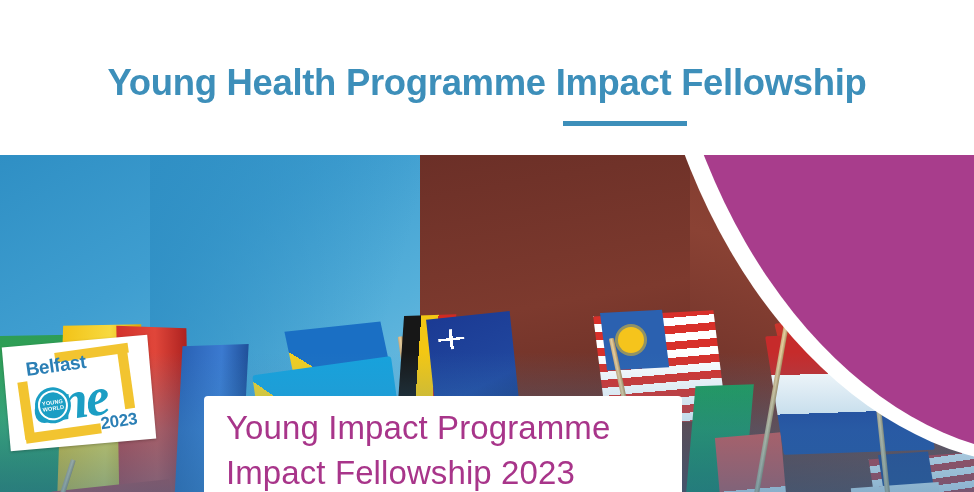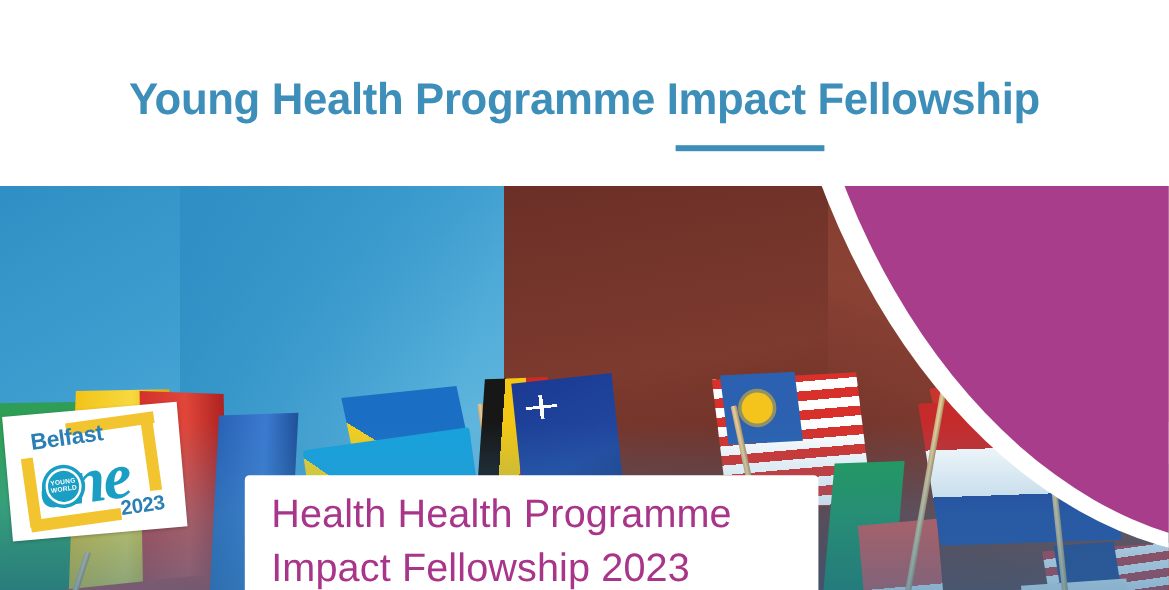--- a/index.html
+++ b/index.html
@@ -311,18 +311,18 @@
       <div class="logo-badge">
         <div class="logo-badge-inner">
           <span>YOUNG</span>
           <span>WORLD</span>
         </div>
       </div>
       <div class="logo-2023">2023</div>
     </div>
 
     <div class="white-box">
-      <div class="wb-line">Health Health Programme</div>
+      <div class="wb-line">Young Impact Programme</div>
       <div class="wb-line">Impact Fellowship 2023</div>
     </div>
 
   </div>
 </div>
 
 </body></html>

